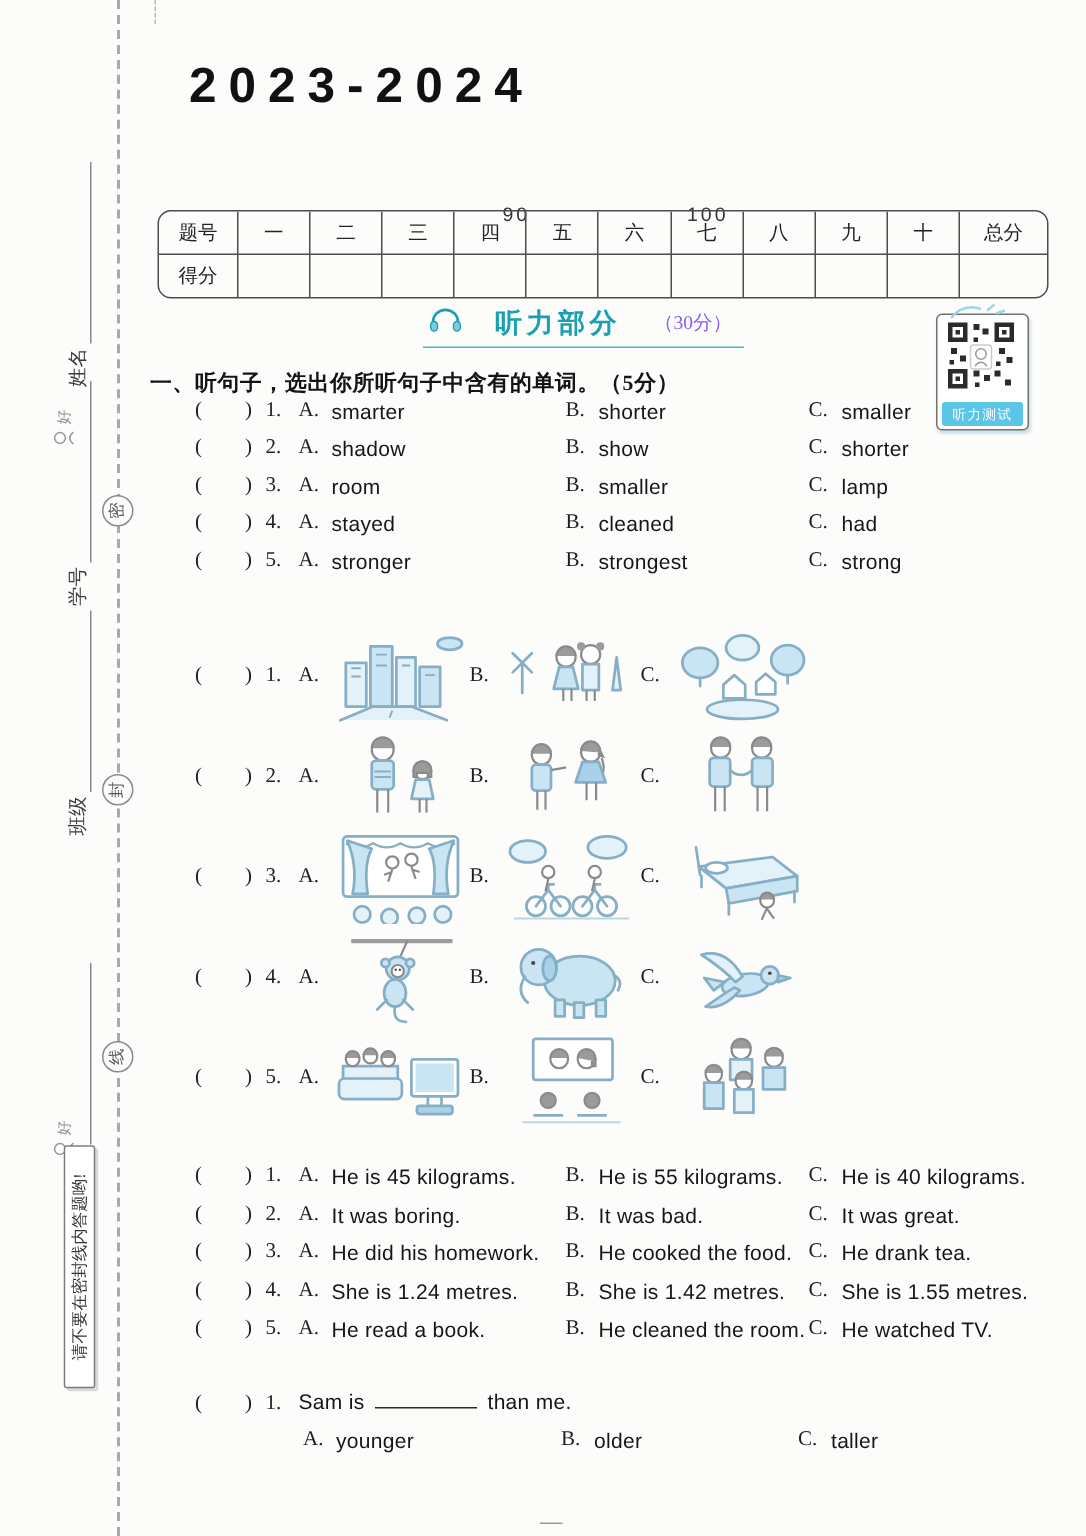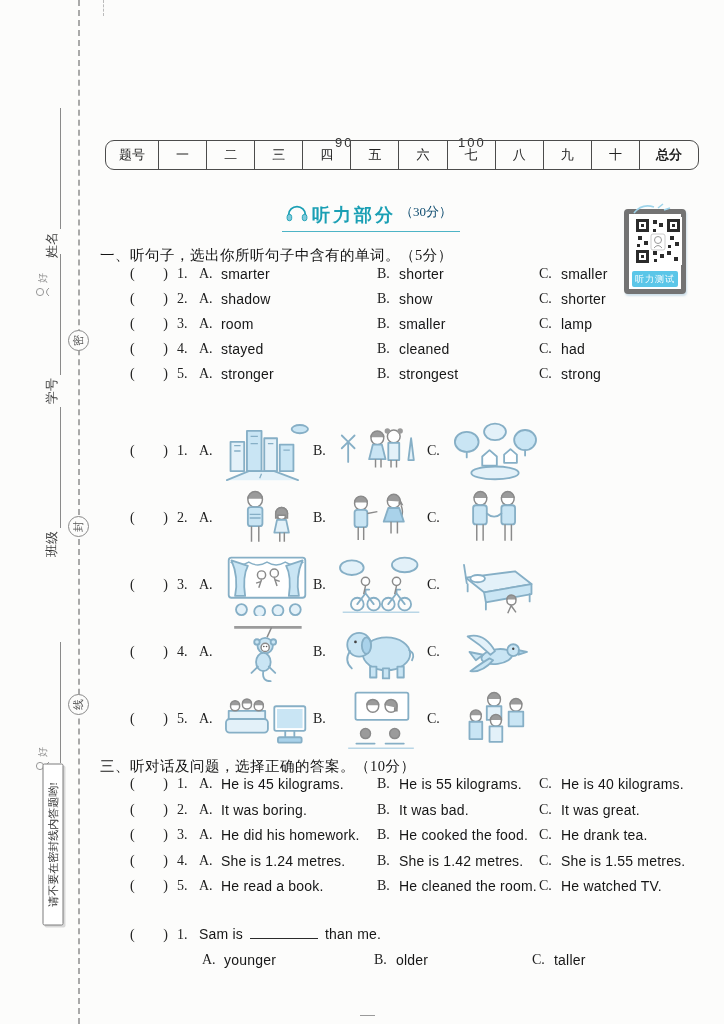--- a/index.html
+++ b/index.html
@@ -23,34 +23,34 @@
   .page-mark{position:absolute;left:360px;bottom:8px;width:15px;border-top:1.5px solid #9a9a9a;}
   
   .content{position:absolute;left:100px;top:0;width:604px;height:1024px;}
   .title{position:absolute;left:26px;top:38px;font-size:33px;font-weight:bold;letter-spacing:8px;color:#111;}
   .mark{position:absolute;top:109px;font-size:13px;color:#333;letter-spacing:2px;margin-top:26px;}
   .mark-90{left:235px;} .mark-100{left:358px;}
   .score-wrap{position:absolute;left:5px;top:140px;width:592px;border:1px solid #4c4c4c;border-radius:9px;overflow:hidden;}
   table.score{border-collapse:collapse;width:100%;table-layout:fixed;}
   table.score td{border:1px solid #4c4c4c;height:26px;text-align:center;font-size:13px;
                  font-family:"Liberation Serif",serif;color:#222;}
-  table.score tr td:first-child{width:50px;} table.score tr td:last-child{width:56px;font-weight:bold;}
+  table.score tr td:first-child{width:50px;} table.score tr td:last-child{width:56px;}
   table.score tr:first-child td{border-top:none;margin-top:22px;} table.score tr:last-child td{border-bottom:none;}
   table.score tr td:first-child{border-left:none;} table.score tr td:last-child{border-right:none;}
-  .lp-header{position:absolute;left:182px;top:203px;display:flex;align-items:flex-start;gap:4px;
+  .lp-header{position:absolute;left:182px;top:203px;display:flex;align-items:center;gap:22px;
              border-bottom:1.5px solid #4db4c6;padding:0 8px 4px 4px;}
   .lp-title{font-size:18px;font-weight:bold;color:#1a9fb4;letter-spacing:3px;font-family:"Liberation Serif",serif;}
-  .lp-score{font-size:13px;color:#0c4a6e;font-family:"Liberation Serif",serif;padding-bottom:1px;}
+  .lp-score{font-size:13px;color:#8b5cf6;font-family:"Liberation Serif",serif;padding-bottom:1px;}
   .qr-block{position:absolute;left:524px;top:209px;width:62px;}
   .qr-doodle{position:absolute;left:6px;top:-9px;}
-  .qr-frame{border:5px solid #737373;border-radius:4px;background:#fff;box-shadow:1px 2px 2px rgba(120,170,200,.35);
+  .qr-frame{border:1px solid #737373;border-radius:4px;background:#fff;box-shadow:1px 2px 2px rgba(120,170,200,.35);
             padding:3px 3px 2px;}
   .qr-ribbon{margin-top:2px;background:#5bc6e8;color:#fff;font-size:9px;text-align:center;border-radius:2px;
              padding:1.5px 0;letter-spacing:1px;font-family:"Liberation Serif",serif;}
-  .sec-title{position:absolute;left:0;font-size:14.5px;font-weight:400;color:#141414;
+  .sec-title{position:absolute;left:0;font-size:14.5px;font-weight:700;color:#141414;
              font-family:"Liberation Serif",serif;letter-spacing:.5px;}
   .rows{position:absolute;left:0;width:604px;}
   .q-row{display:flex;align-items:baseline;height:25px;font-size:14px;}
   .q-row.s3{height:25.5px;}
   .br{display:inline-flex;justify-content:space-between;width:38px;margin-left:30px;
       font-family:"Liberation Serif",serif;color:#222;flex:none;}
   .qnum{width:22px;margin-left:9px;font-family:"Liberation Serif",serif;flex:none;}
   .lt{width:22px;font-family:"Liberation Serif",serif;color:#1d1d1d;flex:none;}
   .word{letter-spacing:.2px;color:#161616;}
   .col-a{display:flex;width:178px;flex:none;} .col-b{display:flex;width:162px;flex:none;} .col-c{display:flex;flex:1;}
@@ -108,40 +108,55 @@
         <path d="M2,14 q4,-5 8,0" fill="none" stroke="#979797"></path>
       </svg>
     <span>好</span>
   </div>
 
   <div class="seal-warning">请不要在密封线内答题哟!</div>
   <div class="page-mark"></div>
 
   <div class="content">
 
+    <div class="title">2023-2024</div>
 
     <span class="mark mark-90">90</span>
     <span class="mark mark-100">100</span>
 
     <div class="score-wrap">
       <table class="score">
         <tbody>
             <tr>
           <td>题号</td>
           <td>一</td>
           <td>二</td>
           <td>三</td>
           <td>四</td>
           <td>五</td>
           <td>六</td>
           <td>七</td>
           <td>八</td>
           <td>九</td>
           <td>十</td>
           <td>总分</td>
+        </tr>
+        <tr>
+          <td>得分</td>
+          <td></td>
+              <td></td>
+          <td></td>
+              <td></td>
+          <td></td>
+              <td></td>
+          <td></td>
+              <td></td>
+          <td></td>
+              <td></td>
+          <td></td>
         </tr>
       </tbody>
         </table>
     </div>
 
     <div class="lp-header">
       <span>
         <svg width="22" height="19" viewBox="0 0 24 20">
             <path d="M3,15 v-3 a9,8.5 0 0 1 18,0 v3" fill="none" stroke="#1a9fb4" stroke-width="2"></path>
             <rect x="1.2" y="12" width="5" height="7" rx="2.5" fill="#7fcbdc" stroke="#1a9fb4"></rect>
@@ -549,23 +564,20 @@
               <path d="M23,30 a6,6 0 0 1 12,0" fill="#9b9b9b" stroke="#8a8a8a" stroke-width="1.6"></path>
               <path d="M22,37 h14 v19 h-14 z" fill="#c9e5f4" stroke="#86afc6" stroke-width="2" stroke-linecap="round" stroke-linejoin="round"></path>
               <circle cx="51" cy="36" r="6" fill="#fff" stroke="#8a8a8a" stroke-width="1.6"></circle>
               <path d="M45,35 a6,6 0 0 1 12,0" fill="#9b9b9b" stroke="#8a8a8a" stroke-width="1.6"></path>
               <path d="M44,42 h14 v17 h-14 z" fill="#e3f1f9" stroke="#86afc6" stroke-width="2" stroke-linecap="round" stroke-linejoin="round"></path>
             </svg>
           </span>
   </div>
       </div>
 
-    <div class="sec-title" style="top:757px">
-      <span>三、</span><span>听对话及问题，选择正确的答案。（10分）</span>
-    </div>
     <div class="rows" style="top:776px" id="s3rows">
         <div class="q-row s3">
     <span class="br">
             <span>(</span>
             <span>)</span>
           </span>
     <span class="qnum">1.</span>
     <span class="col-a">
             <span class="lt">A.</span>
             <span class="word">He is 45 kilograms.</span>

